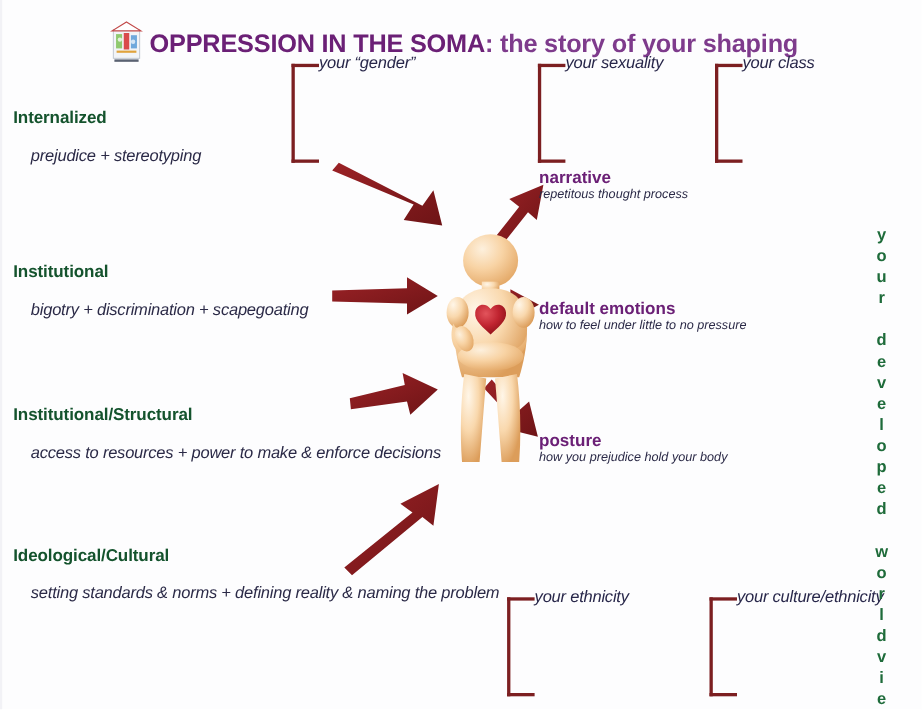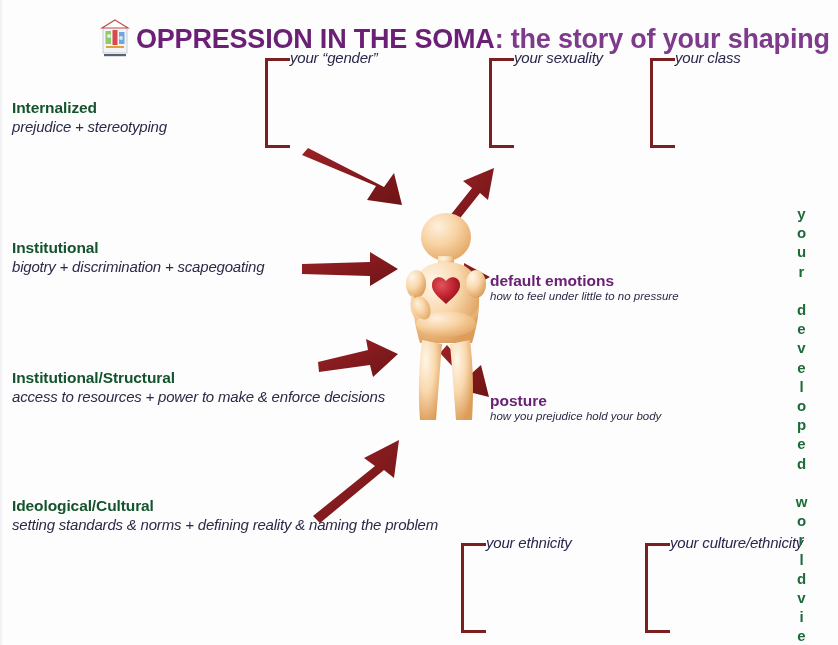--- a/index.html
+++ b/index.html
@@ -15,34 +15,34 @@
   }
   
   #title-row{
     position:absolute;left:98px;top:18px;
     display:flex;align-items:center;gap:6px;
   }
   #logo{
     width:30px;height:42px;position:relative;flex:0 0 auto;
   }
   #title-text{
-    font-size:27px;font-weight:bold;white-space:nowrap;letter-spacing:-0.2px;
+    font-size:23px;font-weight:bold;white-space:nowrap;letter-spacing:-0.2px;
   }
   .t-strong{color:#6b2076;}
   .t-light{color:#7e3b8c;font-weight:bold;}
 
   
   .left-label{position:absolute;left:10px;}
   .ll-head{
     color:#14532d;font-weight:bold;font-size:15.5px;
     letter-spacing:-0.1px;margin:0 0 1px 0;white-space:nowrap;
   }
   .ll-sub{
     color:#2b2a47;font-style:italic;font-size:15px;
-    letter-spacing:-0.2px;white-space:nowrap;margin:0;
+    letter-spacing:-0.2px;white-space:nowrap;margin:16px;
   }
 
   
   .right-label{position:absolute;}
   .rl-head{
     color:#6b2076;font-weight:bold;font-size:15.5px;margin:0 0 0 0;white-space:nowrap;
   }
   .rl-sub{
     color:#2b2a47;font-style:italic;font-size:11.5px;margin:0;white-space:nowrap;
   }
@@ -185,20 +185,24 @@
   <div class="left-label" style="top:369px;">
     <p class="ll-head">Institutional/Structural</p>
     <p class="ll-sub">access to resources + power to make &amp; enforce decisions</p>
   </div>
 
   <div class="left-label" style="top:497px;">
     <p class="ll-head">Ideological/Cultural</p>
     <p class="ll-sub">setting standards &amp; norms + defining reality &amp; naming the problem</p>
   </div>
 
+  <div class="right-label" style="left:488px;top:153px;">
+    <p class="rl-head">narrative</p>
+    <p class="rl-sub">repetitous thought process</p>
+  </div>
 
   <div class="right-label" style="left:488px;top:272px;">
     <p class="rl-head">default emotions</p>
     <p class="rl-sub">how to feel under little to no pressure</p>
   </div>
 
   <div class="right-label" style="left:488px;top:392px;">
     <p class="rl-head">posture</p>
     <p class="rl-sub">how you prejudice hold your body</p>
   </div>

